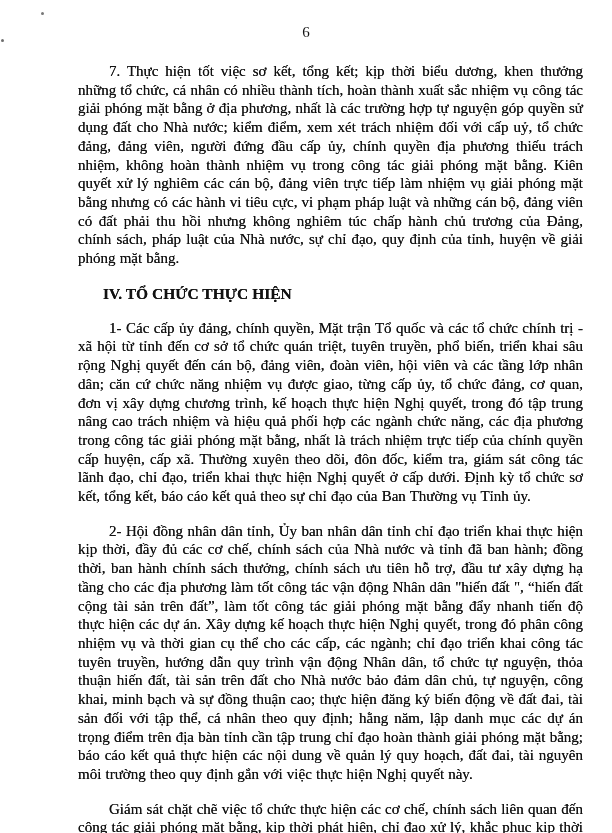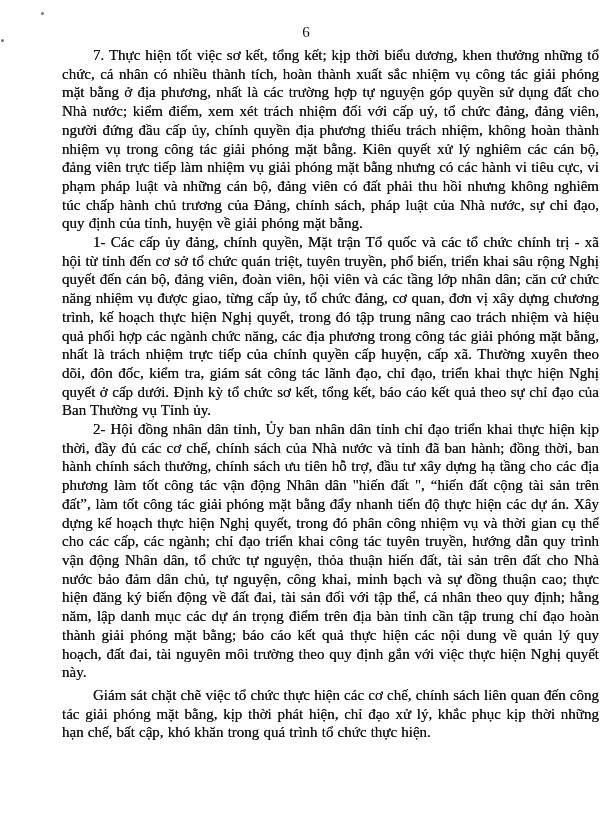--- a/index.html
+++ b/index.html
@@ -26,21 +26,21 @@
     line-height: 16px;
     color: #151515;
   }
   .content {
     position: absolute;
     left: 62px;
     top: 46px;
     width: 537px;
   }
   .para {
-    margin: 0;
+    margin: 16px;
     font-size: 15px;
     line-height: 18.7px;
     text-align: justify;
     text-indent: 31px;
     word-spacing: 0.4px;
     text-shadow: 0 0 0.45px rgba(10,10,10,0.85);
   }
   .heading {
     margin: 1px 0 1px 0;
     font-size: 15.5px;
@@ -66,20 +66,21 @@
 
   <span class="speck speck-1"></span>
   <span class="speck speck-2"></span>
 
   <div class="page-number">6</div>
 
   <div class="content">
 
     <p class="para">7. Thực hiện tốt việc sơ kết, tổng kết; kịp thời biểu dương, khen thưởng những tổ chức, cá nhân có nhiều thành tích, hoàn thành xuất sắc nhiệm vụ công tác giải phóng mặt bằng ở địa phương, nhất là các trường hợp tự nguyện góp quyền sử dụng đất cho Nhà nước; kiểm điểm, xem xét trách nhiệm đối với cấp uỷ, tổ chức đảng, đảng viên, người đứng đầu cấp ủy, chính quyền địa phương thiếu trách nhiệm, không hoàn thành nhiệm vụ trong công tác giải phóng mặt bằng. Kiên quyết xử lý nghiêm các cán bộ, đảng viên trực tiếp làm nhiệm vụ giải phóng mặt bằng nhưng có các hành vi tiêu cực, vi phạm pháp luật và những cán bộ, đảng viên có đất phải thu hồi nhưng không nghiêm túc chấp hành chủ trương của Đảng, chính sách, pháp luật của Nhà nước, sự chỉ đạo, quy định của tỉnh, huyện về giải phóng mặt bằng.</p>
 
+    <p class="heading">IV. TỔ CHỨC THỰC HIỆN</p>
 
     <p class="para">1- Các cấp ủy đảng, chính quyền, Mặt trận Tổ quốc và các tổ chức chính trị - xã hội từ tỉnh đến cơ sở tổ chức quán triệt, tuyên truyền, phổ biến, triển khai sâu rộng Nghị quyết đến cán bộ, đảng viên, đoàn viên, hội viên và các tầng lớp nhân dân; căn cứ chức năng nhiệm vụ được giao, từng cấp ủy, tổ chức đảng, cơ quan, đơn vị xây dựng chương trình, kế hoạch thực hiện Nghị quyết, trong đó tập trung nâng cao trách nhiệm và hiệu quả phối hợp các ngành chức năng, các địa phương trong công tác giải phóng mặt bằng, nhất là trách nhiệm trực tiếp của chính quyền cấp huyện, cấp xã. Thường xuyên theo dõi, đôn đốc, kiểm tra, giám sát công tác lãnh đạo, chỉ đạo, triển khai thực hiện Nghị quyết ở cấp dưới. Định kỳ tổ chức sơ kết, tổng kết, báo cáo kết quả theo sự chỉ đạo của Ban Thường vụ Tỉnh ủy.</p>
 
     <p class="para">2- Hội đồng nhân dân tỉnh, Ủy ban nhân dân tỉnh chỉ đạo triển khai thực hiện kịp thời, đầy đủ các cơ chế, chính sách của Nhà nước và tỉnh đã ban hành; đồng thời, ban hành chính sách thưởng, chính sách ưu tiên hỗ trợ, đầu tư xây dựng hạ tầng cho các địa phương làm tốt công tác vận động Nhân dân "hiến đất ", “hiến đất cộng tài sản trên đất”, làm tốt công tác giải phóng mặt bằng đẩy nhanh tiến độ thực hiện các dự án. Xây dựng kế hoạch thực hiện Nghị quyết, trong đó phân công nhiệm vụ và thời gian cụ thể cho các cấp, các ngành; chỉ đạo triển khai công tác tuyên truyền, hướng dẫn quy trình vận động Nhân dân, tổ chức tự nguyện, thỏa thuận hiến đất, tài sản trên đất cho Nhà nước bảo đảm dân chủ, tự nguyện, công khai, minh bạch và sự đồng thuận cao; thực hiện đăng ký biến động về đất đai, tài sản đối với tập thể, cá nhân theo quy định; hằng năm, lập danh mục các dự án trọng điểm trên địa bàn tỉnh cần tập trung chỉ đạo hoàn thành giải phóng mặt bằng; báo cáo kết quả thực hiện các nội dung về quản lý quy hoạch, đất đai, tài nguyên môi trường theo quy định gắn với việc thực hiện Nghị quyết này.</p>
 
     <p class="para gap-small">Giám sát chặt chẽ việc tổ chức thực hiện các cơ chế, chính sách liên quan đến công tác giải phóng mặt bằng, kịp thời phát hiện, chỉ đạo xử lý, khắc phục kịp thời những hạn chế, bất cập, khó khăn trong quá trình tổ chức thực hiện.</p>
 
 
   </div>
 </div>

